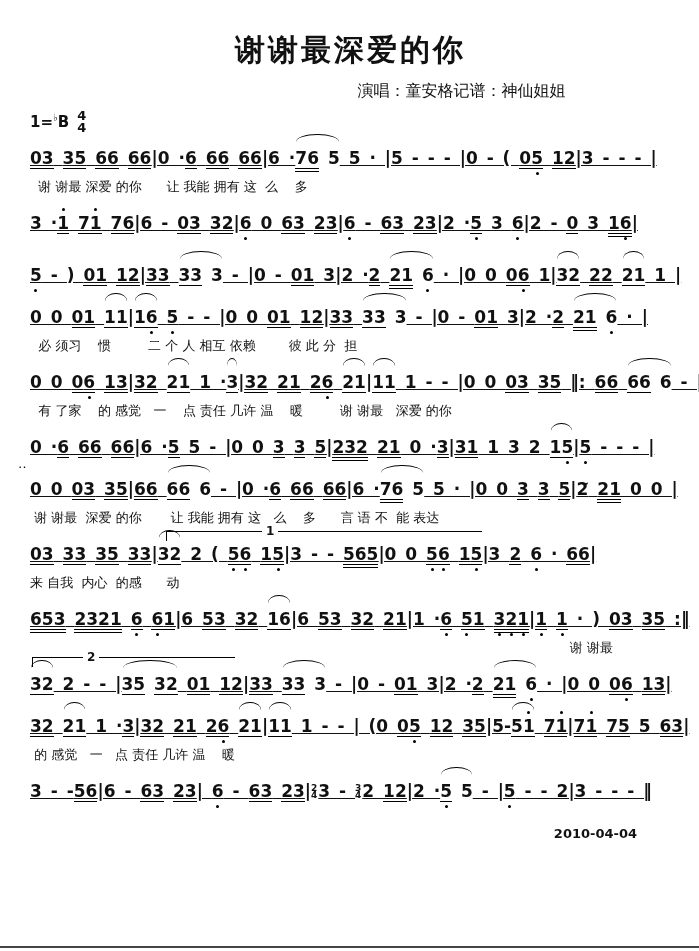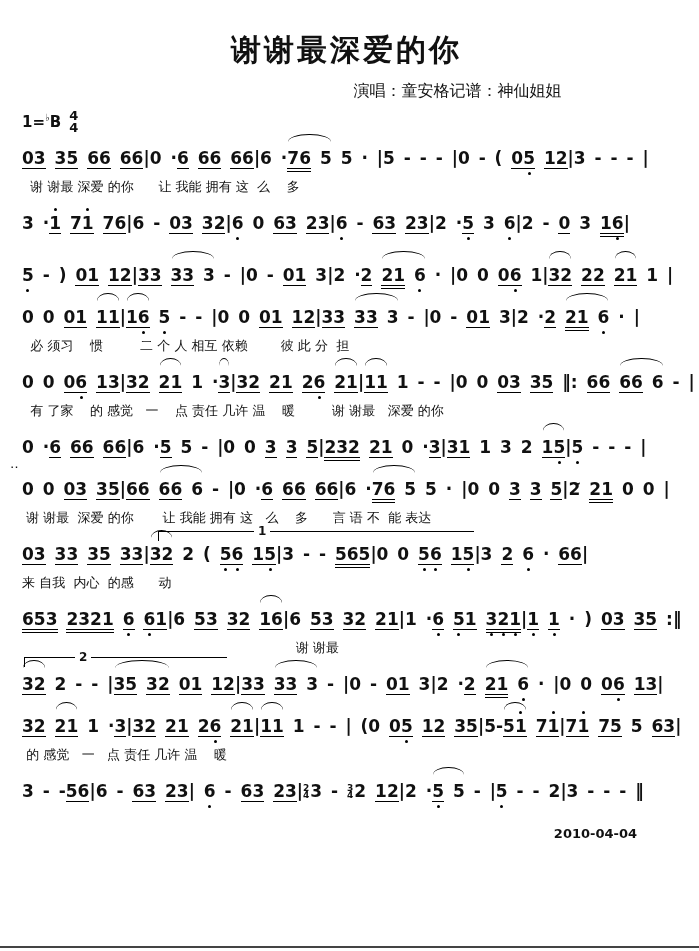--- a/index.html
+++ b/index.html
@@ -1,29 +1,29 @@
 <!DOCTYPE html>
 <html><head>
 <meta charset="utf-8">
 <style>
   html,body{margin:0;padding:0;background:#fff;}
   body{width:699px;height:951px;position:relative;color:#111;
        font-family:"DejaVu Sans","Liberation Sans",sans-serif;overflow:hidden;}
-  .sheet{padding:14px 28px 0 22px;position:relative;}
+  .sheet{padding:14px 28px 0 30px;position:relative;}
   .title{text-align:center;font-size:30px;font-weight:bold;letter-spacing:3px;margin:16px 0 10px 0;}
   .credits{display:flex;justify-content:center;padding:0 12px 0 234px;font-size:16px;}
   .keysig{font-weight:bold;font-size:15px;margin:8px 0 6px 0;}
   .keysig sup{font-size:10px;vertical-align:super;}
   .frac{display:inline-block;vertical-align:-5px;margin-left:8px;text-align:center;line-height:0.95;font-size:13px;}
   .frac i{display:block;font-style:normal;font-weight:bold;}
   .system{position:relative;margin-bottom:8px;}
   .system.nolyr{margin-bottom:18px;}
-  .music{font-weight:bold;font-size:17px;line-height:34px;white-space:pre;word-spacing:3px;}
+  .music{font-weight:bold;font-size:17px;line-height:34px;white-space:pre;word-spacing:3px;text-decoration:underline;}
   .lyrics{font-size:13px;line-height:23px;white-space:pre;}
-  .lyrics.right{text-align:center;padding-right:58px;}
+  .lyrics.right{text-align:right;padding-right:58px;}
   
   .u1{border-bottom:1.6px solid #000;padding-bottom:0.5px;}
   .u2{border-bottom:4px double #000;}
   .slur{position:relative;display:inline-block;}
   .slur::before{content:"";position:absolute;left:1px;right:1px;top:-7px;height:7px;
     border-top:1.6px solid #000;border-radius:50% 50% 0 0/100% 100% 0 0;}
   .oct-up,.oct-dn,.mord{position:relative;}
   .oct-up::after{content:"";position:absolute;width:3px;height:3px;background:#000;border-radius:50%;
     left:50%;margin-left:-1.5px;top:-5px;}
   .oct-dn::after{content:"";position:absolute;width:3px;height:3px;background:#000;border-radius:50%;

